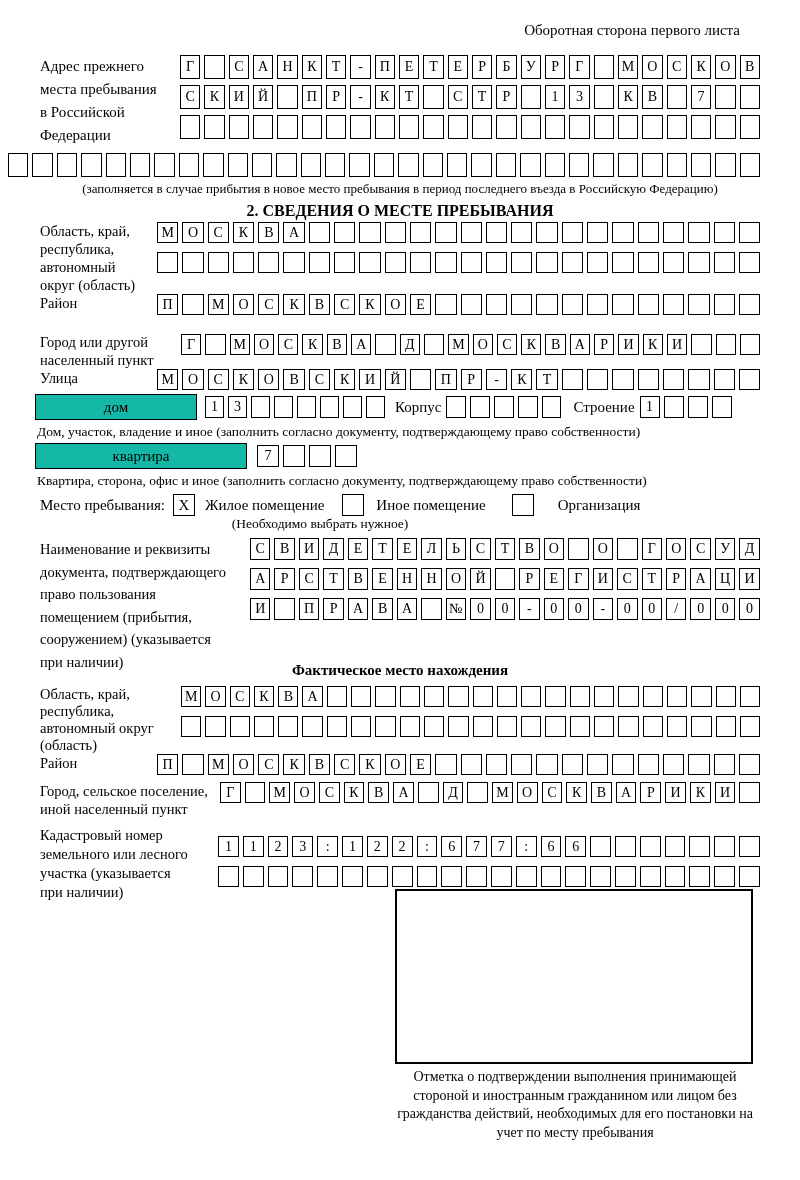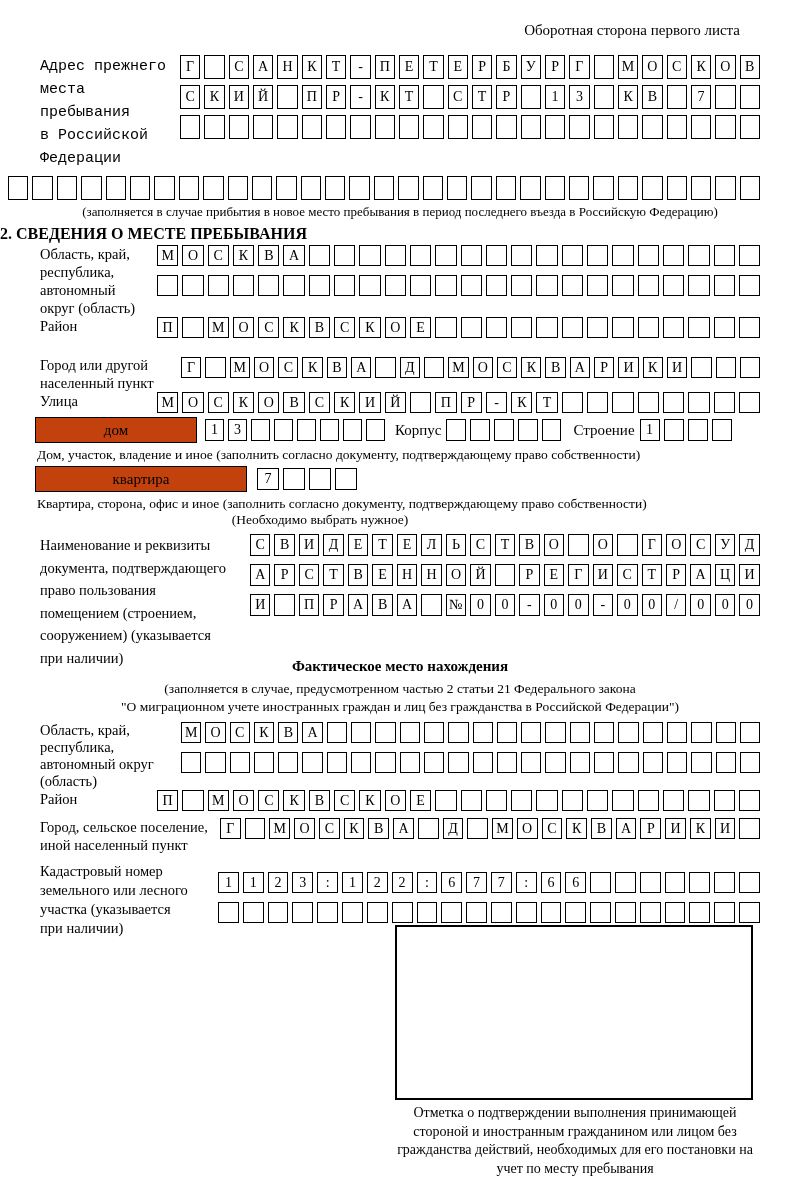--- a/index.html
+++ b/index.html
@@ -22,45 +22,45 @@
   .cells{display:flex;gap:4px;box-sizing:border-box;}
   .cell{
     flex:1;height:21px;border:1.6px solid #000;box-sizing:border-box;
     display:flex;align-items:center;justify-content:center;
     font-size:14px;line-height:1;background:#fff;
   }
   .cells.tall .cell{height:24px;}
 
   
   .block1{margin-top:16px;}
-  .block1 .row-label{width:140px;font-size:15px;line-height:23px;font-family:Liberation Mono, monospace;}
+  .block1 .row-label{width:140px;font-size:15px;line-height:23px;}
   .block1 .gridcol{gap:6px;width:580px;}
   .fullrow{margin-left:8px;margin-top:6px;width:752px;}
 
   .note-center{text-align:center;font-size:13px;line-height:17px;margin-top:3px;}
-  .h2{title:none;text-align:left;font-size:16px;font-weight:bold;line-height:19px;margin:4px 0 2px 0;}
+  .h2{title:none;text-align:center;font-size:16px;font-weight:bold;line-height:19px;margin:4px 0 2px 0;}
   .h3{text-align:center;font-size:15px;font-weight:bold;line-height:19px;margin-top:-12px;}
 
   
   .row-oblast1{margin-top:0;}
   .row-oblast1 .row-label{width:117px;line-height:18px;}
   .row-oblast1 .gridcol{gap:9px;width:603px;}
   .row-rayon1 .row-label{width:117px;line-height:18px;}
   .row-rayon1 .cells{width:603px;}
   .row-gorod1{margin-top:19px;}
   .row-gorod1 .row-label{width:141px;line-height:17.5px;}
   .row-gorod1 .cells{width:579px;}
   .row-ulitsa .row-label{width:117px;line-height:18px;}
   .row-ulitsa .cells{width:603px;}
 
   
   .dom-row{margin-top:4px;display:flex;align-items:center;padding-left:35px;height:26px;}
   .bigbox{
     border:1.8px solid #000;height:26px;box-sizing:border-box;
-    display:flex;align-items:center;justify-content:center;font-size:15px;background:#c2410c;
+    display:flex;align-items:center;justify-content:center;font-size:15px;background:#14b8a6;
   }
   .dom-box{width:162px;}
   .dom-cells{width:180px;margin-left:8px;}
   .inline-label{margin-left:10px;font-size:15px;}
   .korpus-cells{width:115px;margin-left:5px;}
   .stroenie-label{margin-left:12px;}
   .stroenie-cells{width:92px;margin-left:5px;}
   .cells.mid .cell{height:22px;}
 
   .note-left{padding-left:37px;font-size:13.5px;line-height:16px;margin-top:4px;}
@@ -431,27 +431,36 @@
     <div class="bigbox kv-box">квартира</div>
     <div class="cells mid kv-cells">
         <span class="cell">7</span>
         <span class="cell"></span>
         <span class="cell"></span>
         <span class="cell"></span>
       </div>
   </div>
   <div class="note-left">Квартира, сторона, офис и иное (заполнить согласно документу, подтверждающему право собственности)</div>
 
+  <div class="mesto-row">
+    <span class="mesto-label">Место пребывания:</span>
+    <span class="checkbox cb1">X</span>
+    <span class="opt opt1">Жилое помещение</span>
+    <span class="checkbox cb2"></span>
+    <span class="opt opt2">Иное помещение</span>
+    <span class="checkbox cb3"></span>
+    <span class="opt opt3">Организация</span>
+  </div>
   <div class="mesto-note">(Необходимо выбрать нужное)</div>
 
   <div class="form-row doc-row">
     <div class="row-label pre">Наименование и реквизиты
 документа, подтверждающего
 право пользования
-помещением (строением,
+помещением (прибытия,
 сооружением) (указывается
 при наличии)</div>
     <div class="gridcol">
       <div class="cells">
           <span class="cell">С</span>
           <span class="cell">В</span>
           <span class="cell">И</span>
           <span class="cell">Д</span>
           <span class="cell">Е</span>
           <span class="cell">Т</span>
@@ -514,24 +523,20 @@
           <span class="cell">0</span>
           <span class="cell">/</span>
           <span class="cell">0</span>
           <span class="cell">0</span>
           <span class="cell">0</span>
         </div>
     </div>
   </div>
 
   <div class="h3">Фактическое место нахождения</div>
-  <div class="fact-note">
-    <div>(заполняется в случае, предусмотренном частью 2 статьи 21 Федерального закона</div>
-    <div>"О миграционном учете иностранных граждан и лиц без гражданства в Российской Федерации")</div>
-  </div>
 
   <div class="form-row row-oblast2">
     <div class="row-label pre">Область, край,
 республика,
 автономный округ
 (область)</div>
     <div class="gridcol">
       <div class="cells">
           <span class="cell">М</span>
           <span class="cell">О</span>

